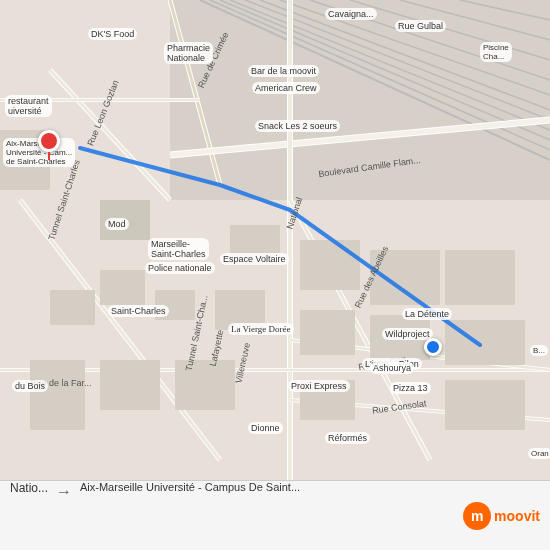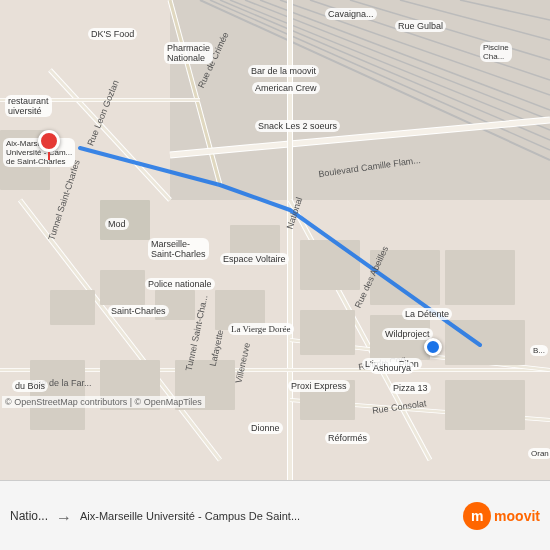--- a/index.html
+++ b/index.html
@@ -48,21 +48,21 @@
       z-index: 10;
     }
 
     
     #bottom-bar {
       width: 550px;
       height: 70px;
       background-color: #f5f5f5;
       border-top: 1px solid #ccc;
       display: flex;
-      align-items: center;
+      align-items: flex-start;
       padding: 0 10px;
       gap: 8px;
       position: relative;
     }
 
     #origin-box {
       display: flex;
       align-items: center;
       gap: 4px;
       flex: 0 0 auto;
@@ -273,21 +273,21 @@
   <div class="map-label" style="top:28px;left:88px;">DK'S Food</div>
   <div class="map-label" style="top:42px;left:164px;">Pharmacie<br>Nationale</div>
   <div class="map-label" style="top:65px;left:248px;">Bar de la moovit</div>
   <div class="map-label" style="top:82px;left:252px;">American Crew</div>
   <div class="map-label" style="top:120px;left:255px;">Snack Les 2 soeurs</div>
   <div class="map-label" style="top:95px;left:5px;">restaurant<br>uiversité</div>
   <div class="map-label" style="top:138px;left:3px;font-size:8px;">Aix-Marseille<br>Université - Cam...<br>de Saint-Charles</div>
   <div class="map-label" style="top:218px;left:105px;">Mod</div>
   <div class="map-label" style="top:238px;left:148px;">Marseille-<br>Saint-Charles</div>
   <div class="map-label" style="top:253px;left:220px;">Espace Voltaire</div>
-  <div class="map-label" style="top:278px;left:145px;">Police nationale</div>
+  <div class="map-label" style="top:262px;left:145px;">Police nationale</div>
   <div class="map-label" style="top:305px;left:108px;">Saint-Charles</div>
   <div class="map-label" style="top:323px;left:228px;font-family:Liberation Serif, serif;">La Vierge Dorée</div>
   <div class="map-label" style="top:308px;left:382px;margin-left:20px;">La Détente</div>
   <div class="map-label" style="top:328px;left:382px;">Wildproject</div>
   <div class="map-label" style="top:358px;left:362px;">L'imm... Pilon</div>
   <div class="map-label" style="top:362px;left:370px;">Ashourya</div>
   <div class="map-label" style="top:382px;left:390px;">Pizza 13</div>
   <div class="map-label" style="top:380px;left:288px;">Proxi Express</div>
   <div class="map-label" style="top:422px;left:248px;">Dionne</div>
   <div class="map-label" style="top:432px;left:325px;">Réformés</div>
@@ -305,21 +305,20 @@
   <div class="street-label" style="top:272px;left:338px;transform:rotate(-65deg);">Rue des Abeilles</div>
   <div class="street-label" style="top:358px;left:358px;transform:rotate(-10deg);">Rue du Coq</div>
   <div class="street-label" style="top:402px;left:372px;transform:rotate(-8deg);">Rue Consolat</div>
   <div class="street-label" style="top:208px;left:278px;transform:rotate(-72deg);">National</div>
   <div class="street-label" style="top:328px;left:158px;transform:rotate(-78deg);">Tunnel Saint-Cha...</div>
   <div class="street-label" style="top:343px;left:198px;transform:rotate(-78deg);">Lafayette</div>
   <div class="street-label" style="top:358px;left:222px;transform:rotate(-78deg);">Villeneuve</div>
   <div class="street-label" style="top:378px;left:30px;transform:rotate(0deg);">Rue de la Far...</div>
 
 
-  <div id="osm-attribution">© OpenStreetMap contributors | © OpenMapTiles</div>
 </div>
 
 <div id="bottom-bar">
   <div id="origin-box">
     <span id="origin-text">Natio...</span>
   </div>
   <span id="arrow-icon">→</span>
   <span id="destination-text">Aix-Marseille Université - Campus De Saint...</span>
   <div id="moovit-logo">
     <div id="moovit-logo-icon">m</div>

